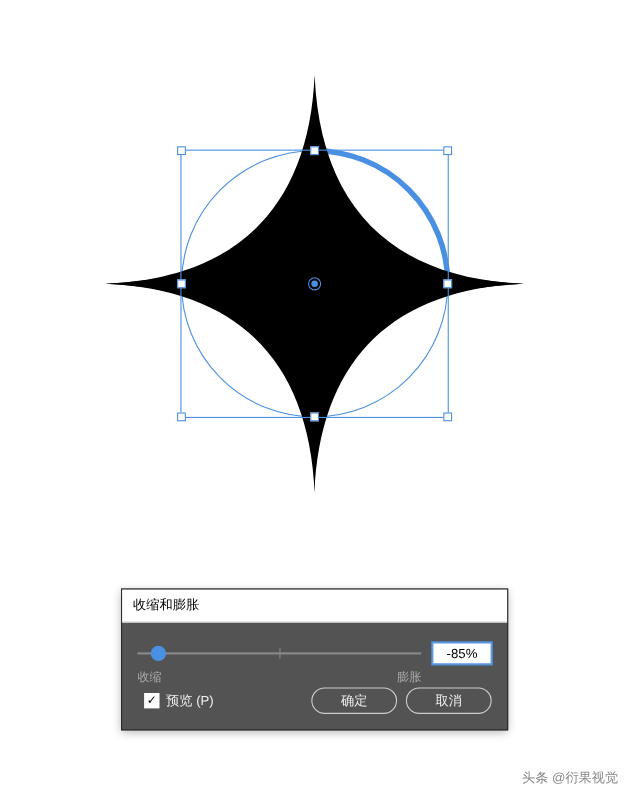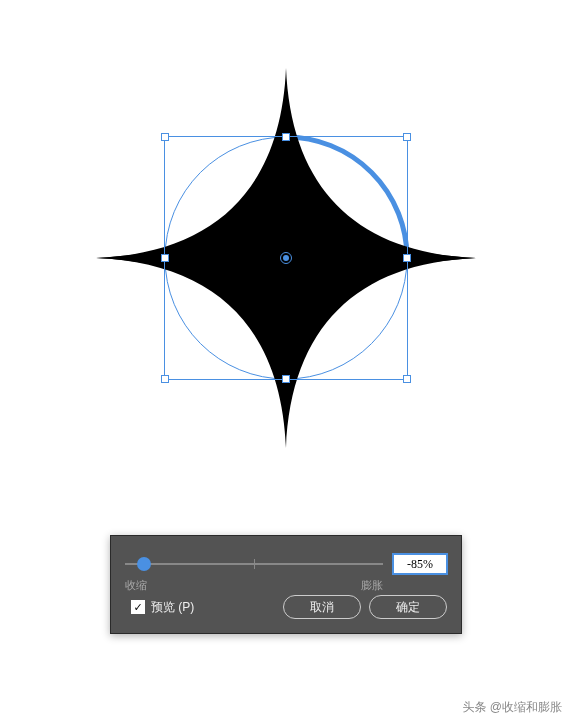--- a/index.html
+++ b/index.html
@@ -132,21 +132,21 @@
     }
     .value-input {
       width: 54px;
       height: 20px;
       background: #ffffff;
       border: 1px solid #4a90e2;
       outline: 1px solid #4a90e2;
       color: #000000;
       font-size: 12px;
       text-align: center;
-      font-family: Liberation Serif, serif;
+      font-family: Liberation Sans, sans-serif;
     }
     .labels-row {
       display: flex;
       justify-content: space-between;
       font-size: 11px;
       color: #aaaaaa;
       margin-bottom: 2px;
       padding-right: 64px;
     }
     .bottom-row {
@@ -231,40 +231,41 @@
     <div class="handle mr"></div>
     <div class="handle bl"></div>
     <div class="handle bm"></div>
     <div class="handle br"></div>
     <div class="center-ring"></div>
     <div class="center-point"></div>
   </div>
 </div>
 
 <div class="dialog">
+  <div class="dialog-title">收缩和膨胀</div>
   <div class="dialog-body">
     <div class="slider-row">
       <div class="slider-track">
         <div class="slider-line">
           <div class="slider-center-tick"></div>
         </div>
         <div class="slider-thumb" style="left: 7.5%;"></div>
       </div>
       <input class="value-input" value="-85%" style="">
     </div>
     <div class="labels-row">
       <span>收缩</span>
       <span>膨胀</span>
     </div>
     <div class="bottom-row">
       <div class="checkbox-wrap">
         <div class="checkbox">✓</div>
         <span>预览 (P)</span>
       </div>
       <div class="btn-group">
+        <div class="dlg-btn">确定</div>
         <div class="dlg-btn">取消</div>
-        <div class="dlg-btn">确定</div>
       </div>
     </div>
   </div>
 </div>
 
-<div class="watermark">头条 @收缩和膨胀</div>
+<div class="watermark">头条 @衍果视觉</div>
 
 </body></html>

